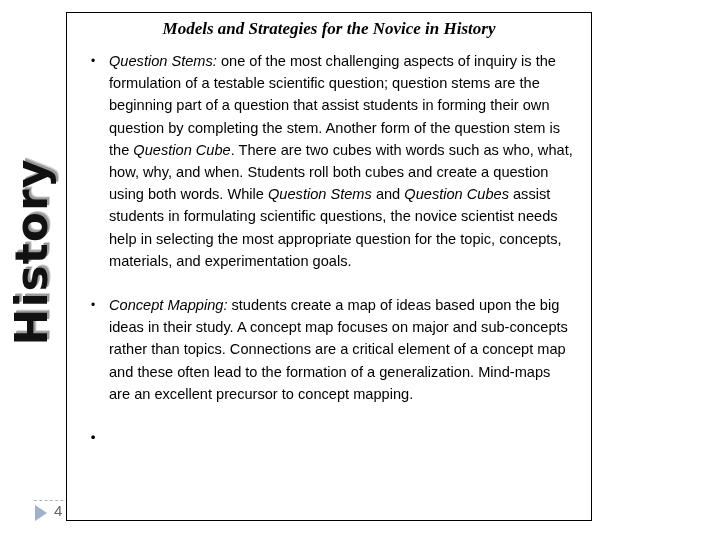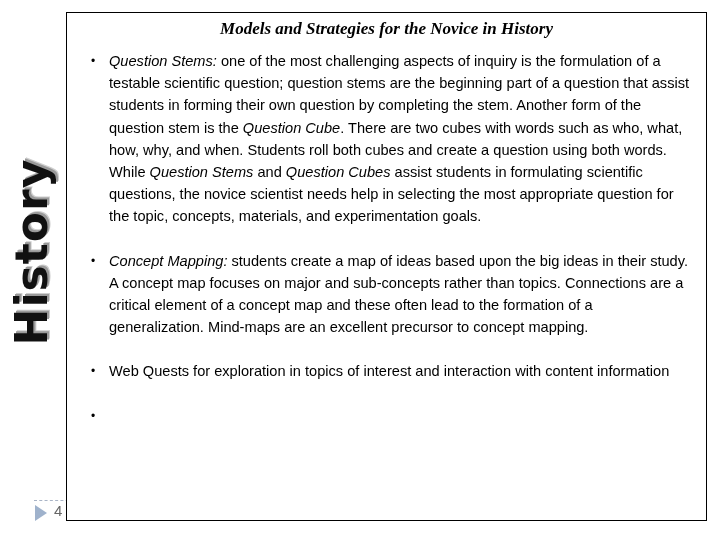--- a/index.html
+++ b/index.html
@@ -33,21 +33,21 @@
     border-bottom:8px solid transparent;
     border-left:12px solid #9fb2cc;
   }
   .footer-num {
     position:absolute; left:54px; top:502px;
     font-family:"Liberation Sans", sans-serif;
     font-size:15px; color:#666;
   }
   .box {
     position:absolute; left:66px; top:12px;
-    width:641px; height:509px;
+    width:526px; height:509px;
     border:1px solid #000;
     background:#ffffff;
     box-sizing:border-box;
   }
   .box-title {
     position:absolute; left:0; right:0; top:6px;
     text-align:center;
     font-family:"Liberation Serif", serif;
     font-style:italic; font-weight:bold;
     font-size:17px; color:#000;
@@ -83,19 +83,18 @@
     <li>
       <span class="bullet">•</span>
       <span><em>Question Stems:</em><span> one of the most challenging aspects of inquiry is the formulation of a testable scientific question; question stems are the beginning part of a question that assist students in forming their own question by completing the stem.  Another form of the question stem is the </span><em>Question Cube</em><span>.  There are two cubes with words such as who, what, how, why, and when.  Students roll both cubes and create a question using both words.  While </span><em>Question Stems</em><span> and </span><em>Question Cubes</em><span> assist students in formulating scientific questions, the novice scientist needs help in selecting the most appropriate question for the topic, concepts, materials, and experimentation goals.</span></span>
     </li>
     <li>
       <span class="bullet">•</span>
       <span><em>Concept Mapping:</em><span>  students create a map of ideas based upon the big ideas in their study.  A concept map focuses on major and sub-concepts rather than topics.  Connections are a critical element of a concept map and these often lead to the formation of a generalization.  Mind-maps are an excellent precursor to concept mapping.</span></span>
     </li>
     <li>
       <span class="bullet">•</span>
-      <span><span>Web Quests for exploration in topics of interest and interaction with content information</span></span>
     </li>
     <li>
       <span class="bullet">•</span>
     </li>
   </ul>
 </div>
 
 </body></html>

